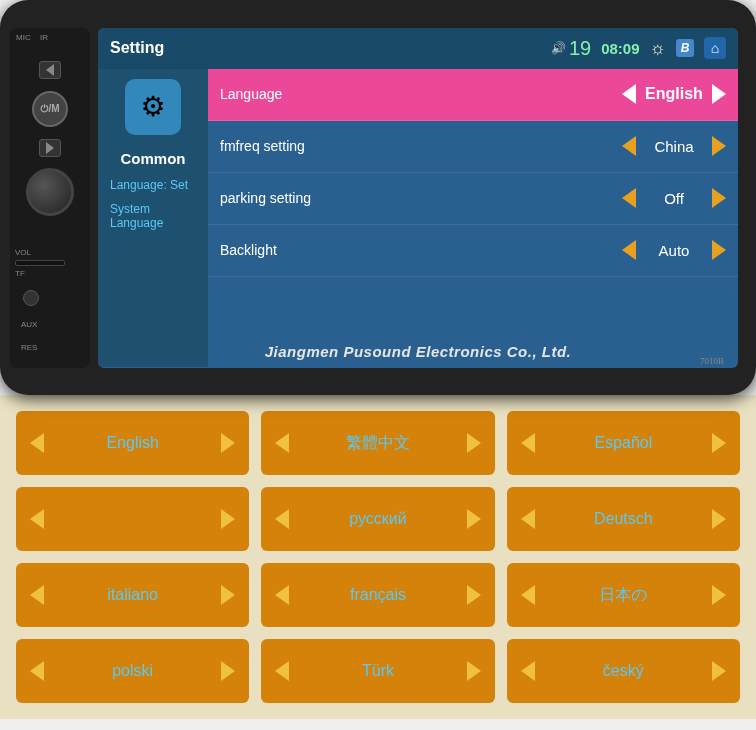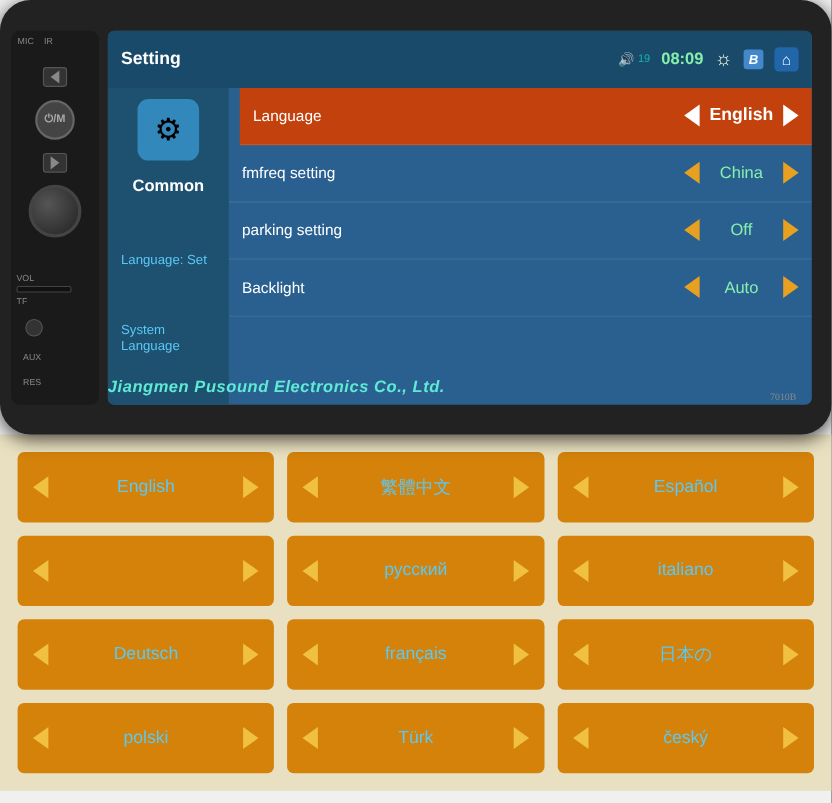--- a/index.html
+++ b/index.html
@@ -135,21 +135,21 @@
       background: #2a6090;
       border-radius: 6px;
       margin: 0 8px;
       overflow: hidden;
       position: relative;
     }
 
     
     .screen-header {
       background: #1a4a6a;
-      height: 52px;
+      height: 41px;
       display: flex;
       align-items: center;
       padding: 0 12px;
       gap: 10px;
     }
 
     .header-title {
       color: #fff;
       font-size: 16px;
       font-weight: bold;
@@ -158,21 +158,21 @@
 
     .header-icon {
       color: #fff;
       font-size: 14px;
       display: flex;
       align-items: center;
       gap: 3px;
     }
 
     .volume-icon { font-size: 12px; color: #ccc; }
-    .vol-num { color: #14b8a6; font-size: 10px; }
+    .vol-num { color: #86efac; font-size: 20px; }
     .time-display { color: #86efac; font-size: 15px; font-weight: bold; }
     .sun-icon { color: #ffd; font-size: 18px; }
     .bt-icon {
       width: 18px;
       height: 18px;
       background: #4488cc;
       border-radius: 3px;
       display: flex;
       align-items: center;
       justify-content: center;
@@ -232,56 +232,54 @@
       font-weight: bold;
       text-align: center;
       padding: 3px 0;
     }
 
     .sidebar-item {
       color: #5bc8f5;
       font-size: 12px;
       padding: 2px 4px;
       cursor: pointer;
-      margin-top: 40px;
     }
 
     
     .screen-settings {
       flex: 1;
       padding: 0;
     }
 
     .setting-row {
       display: flex;
       align-items: center;
       border-bottom: 1px solid rgba(255,255,255,0.1);
       padding: 0 12px;
       height: 52px;
     }
 
     .setting-row.highlighted {
-      background: #c2410c;
-      margin-left: 10px;
+      background: #ec4899;
     }
 
     .setting-label {
       flex: 1;
       color: #fff;
       font-size: 14px;
     }
 
     .setting-value-container {
       display: flex;
       align-items: center;
       gap: 8px;
     }
 
     .setting-value {
-      color: #86efac;
+      color: #ffffff;
       font-size: 15px;
       min-width: 60px;
       text-align: center;
     }
 
     .setting-row.highlighted .setting-value {
       color: #fff;
       font-size: 16px;
       font-weight: bold;
     }
@@ -309,21 +307,22 @@
     .arrow-right-white {
       border-color: transparent transparent transparent #fff;
     }
 
     
     .watermark {
       position: absolute;
       bottom: 8px;
       left: 0;
       right: 0;
-      color: #5eead4;
+      text-align: center;
+      color: #e5e5e5;
       font-size: 15px;
       font-weight: bold;
       font-style: italic;
       letter-spacing: 0.5px;
       pointer-events: none;
     }
 
     .model-label {
       position: absolute;
       bottom: 2px;
@@ -513,30 +512,30 @@
       <div class="lang-arrow-left"></div>
       <div class="lang-arrow-right"></div>
     </div>
     <div class="lang-cell">
       <div class="lang-arrow-left"></div>
       <span class="lang-name">русский</span>
       <div class="lang-arrow-right"></div>
     </div>
     <div class="lang-cell">
       <div class="lang-arrow-left"></div>
+      <span class="lang-name">Deutsch</span>
+      <div class="lang-arrow-right"></div>
+    </div>
+    <div class="lang-cell">
+      <div class="lang-arrow-left"></div>
       <span class="lang-name">italiano</span>
       <div class="lang-arrow-right"></div>
     </div>
     <div class="lang-cell">
       <div class="lang-arrow-left"></div>
-      <span class="lang-name">Deutsch</span>
-      <div class="lang-arrow-right"></div>
-    </div>
-    <div class="lang-cell">
-      <div class="lang-arrow-left"></div>
       <span class="lang-name">français</span>
       <div class="lang-arrow-right"></div>
     </div>
     <div class="lang-cell">
       <div class="lang-arrow-left"></div>
       <span class="lang-name">日本の</span>
       <div class="lang-arrow-right"></div>
     </div>
     <div class="lang-cell">
       <div class="lang-arrow-left"></div>

